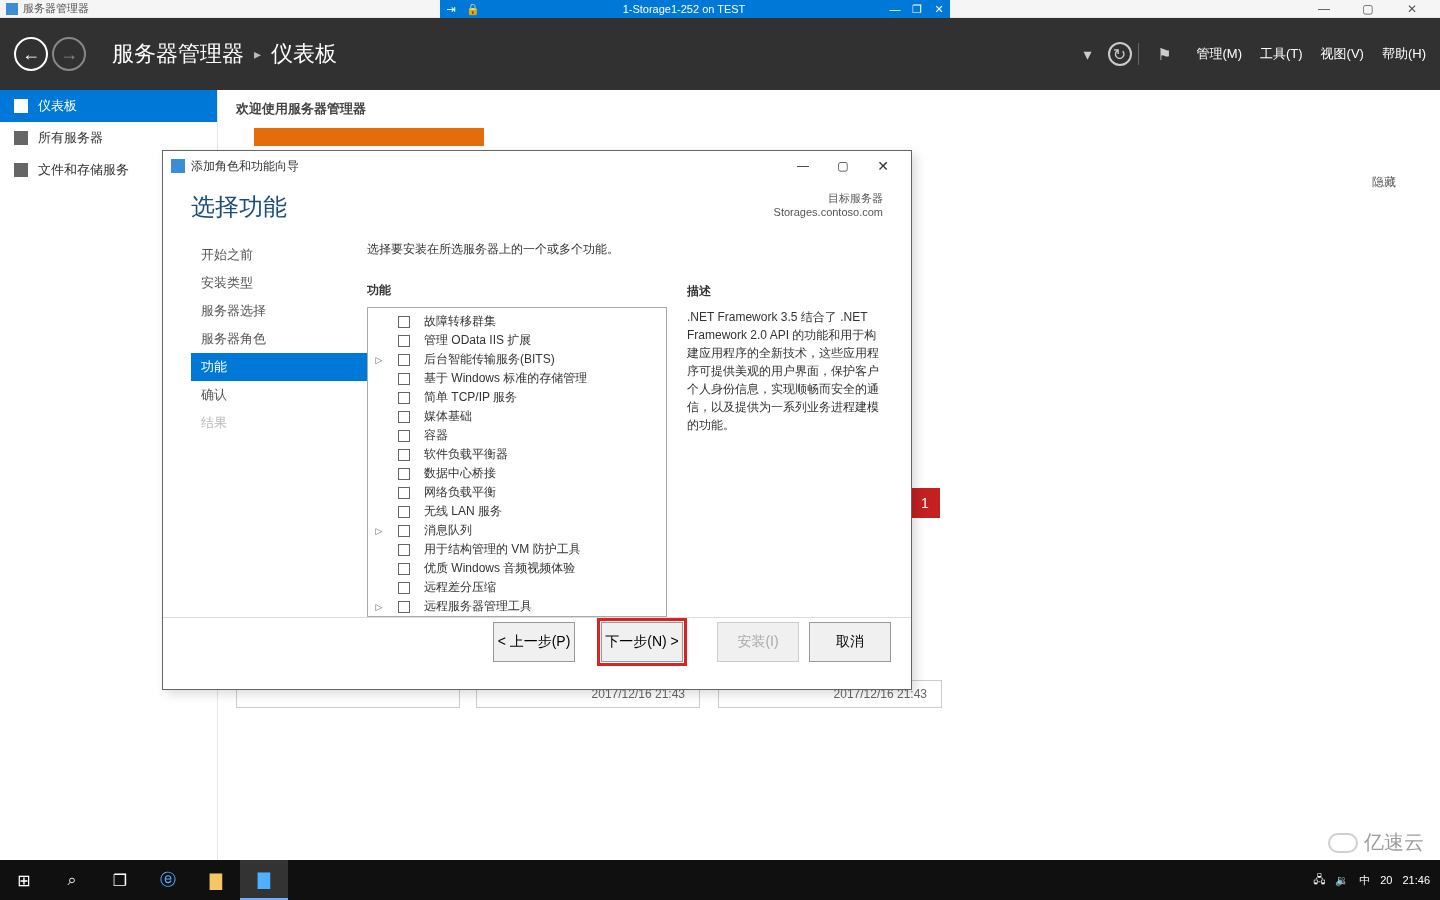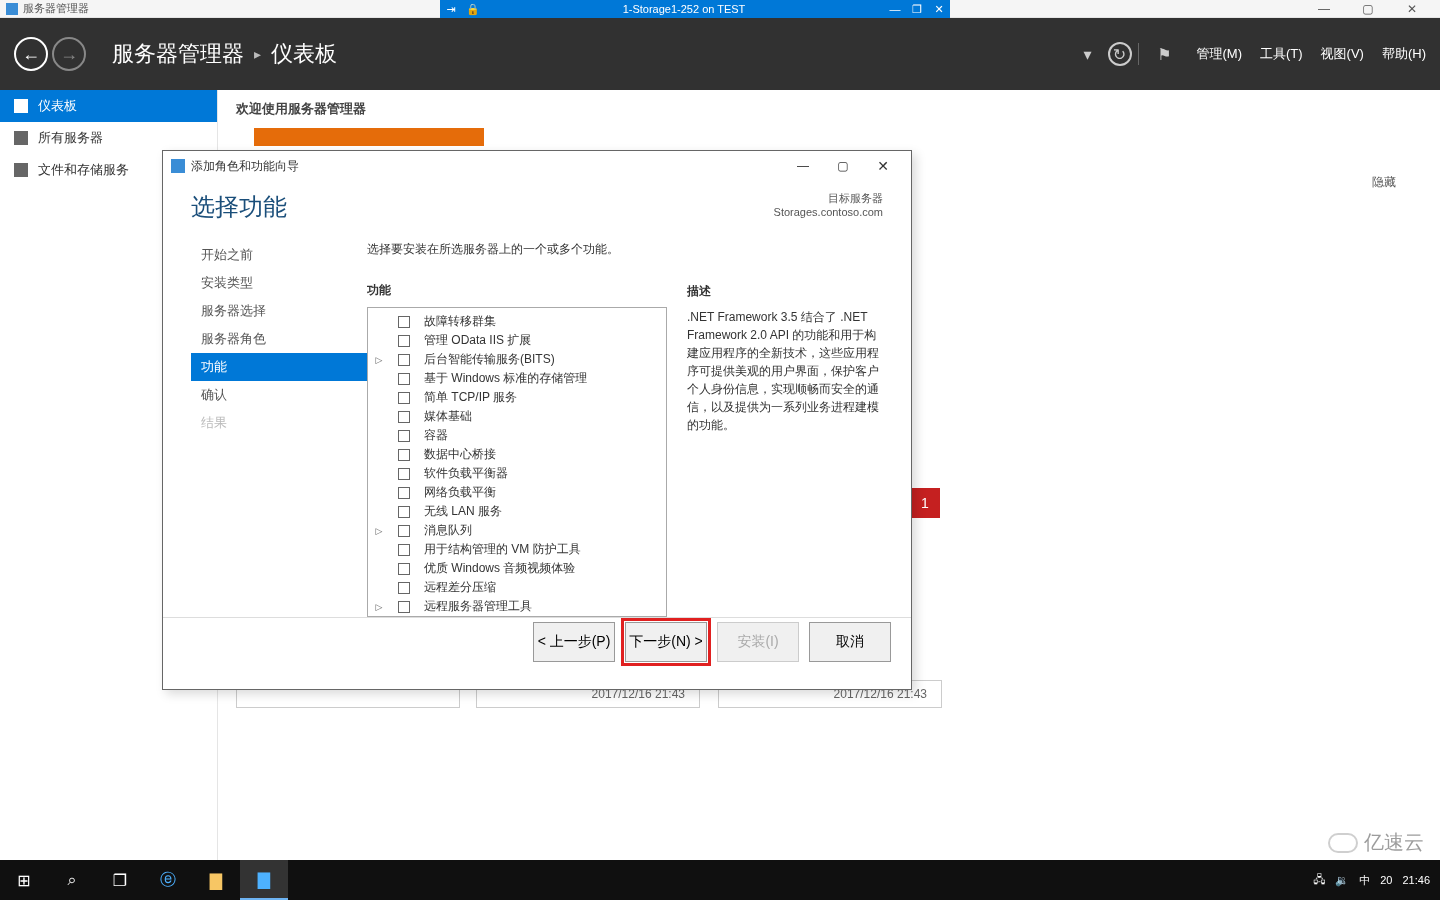--- a/index.html
+++ b/index.html
@@ -67,22 +67,22 @@
 .wizard-columns { display: flex; gap: 20px; flex: 1; overflow: hidden; }
 .features-col { width: 300px; display: flex; flex-direction: column; }
 .col-label { font-weight: bold; font-size: 12px; margin-bottom: 8px; }
 .features-list { flex: 1; border: 1px solid #aaa; overflow-y: scroll; padding: 4px 4px; font-size: 12px; }
 .features-list .row { display: flex; align-items: center; gap: 14px; padding: 1px 2px; white-space: nowrap; }
 .features-list .expander { width: 10px; text-align: center; color: #666; font-size: 9px; }
 .features-list .cb { width: 12px; height: 12px; border: 1px solid #666; flex-shrink: 0; }
 .desc-col { flex: 1; font-size: 12px; line-height: 1.5; color: #333; }
 .wizard-footer { height: 48px; border-top: 1px solid #ddd; display: flex; align-items: center; justify-content: flex-end; gap: 10px; padding: 0 20px; }
 .wizard-footer button { min-width: 82px; height: 40px; font-size: 14px; background: #f0f0f0; border: 1px solid #999; }
-.wizard-footer button.disabled { color: #aaa; border-color: #ccc; }
-.wizard-footer button.highlight { outline: 3px solid #e02020; outline-offset: 1px; }
+.wizard-footer button.disabled { color: #aaa; border-color: #ccc; margin-left: 24px; }
+.wizard-footer button.highlight { outline: 3px solid #e02020; outline-offset: 1px; margin-left: 16px; }
 
 
 .taskbar { position: absolute; bottom: 0; left: 0; right: 0; height: 40px; background: #101010; display: flex; align-items: center; }
 .taskbar .tbtn { width: 48px; height: 40px; display: flex; align-items: center; justify-content: center; color: #fff; font-size: 16px; }
 .taskbar .tbtn.active { background: #333; border-bottom: 2px solid #6db3f2; }
 .taskbar .spacer { flex: 1; }
 .taskbar .tray { display: flex; align-items: center; gap: 10px; color: #fff; font-size: 11px; padding-right: 10px; }
 .taskbar .clock { text-align: right; line-height: 1.1; }
 .watermark { position: absolute; right: 16px; bottom: 44px; display: flex; align-items: center; gap: 6px; color: #737373; font-size: 20px; opacity: 0.7; }
 .watermark .cloud { width: 30px; height: 20px; border: 2px solid #bbb; border-radius: 12px; }
@@ -223,26 +223,26 @@
                 <span>媒体基础</span>
               </div>
               <div class="row">
                 <span class="expander"></span>
                 <span class="cb"></span>
                 <span>容器</span>
               </div>
               <div class="row">
                 <span class="expander"></span>
                 <span class="cb"></span>
+                <span>软件负载平衡器</span>
+              </div>
+              <div class="row">
+                <span class="expander"></span>
+                <span class="cb"></span>
                 <span>数据中心桥接</span>
-              </div>
-              <div class="row">
-                <span class="expander"></span>
-                <span class="cb"></span>
-                <span>软件负载平衡器</span>
               </div>
               <div class="row">
                 <span class="expander"></span>
                 <span class="cb"></span>
                 <span>网络负载平衡</span>
               </div>
               <div class="row">
                 <span class="expander"></span>
                 <span class="cb"></span>
                 <span>无线 LAN 服务</span>

